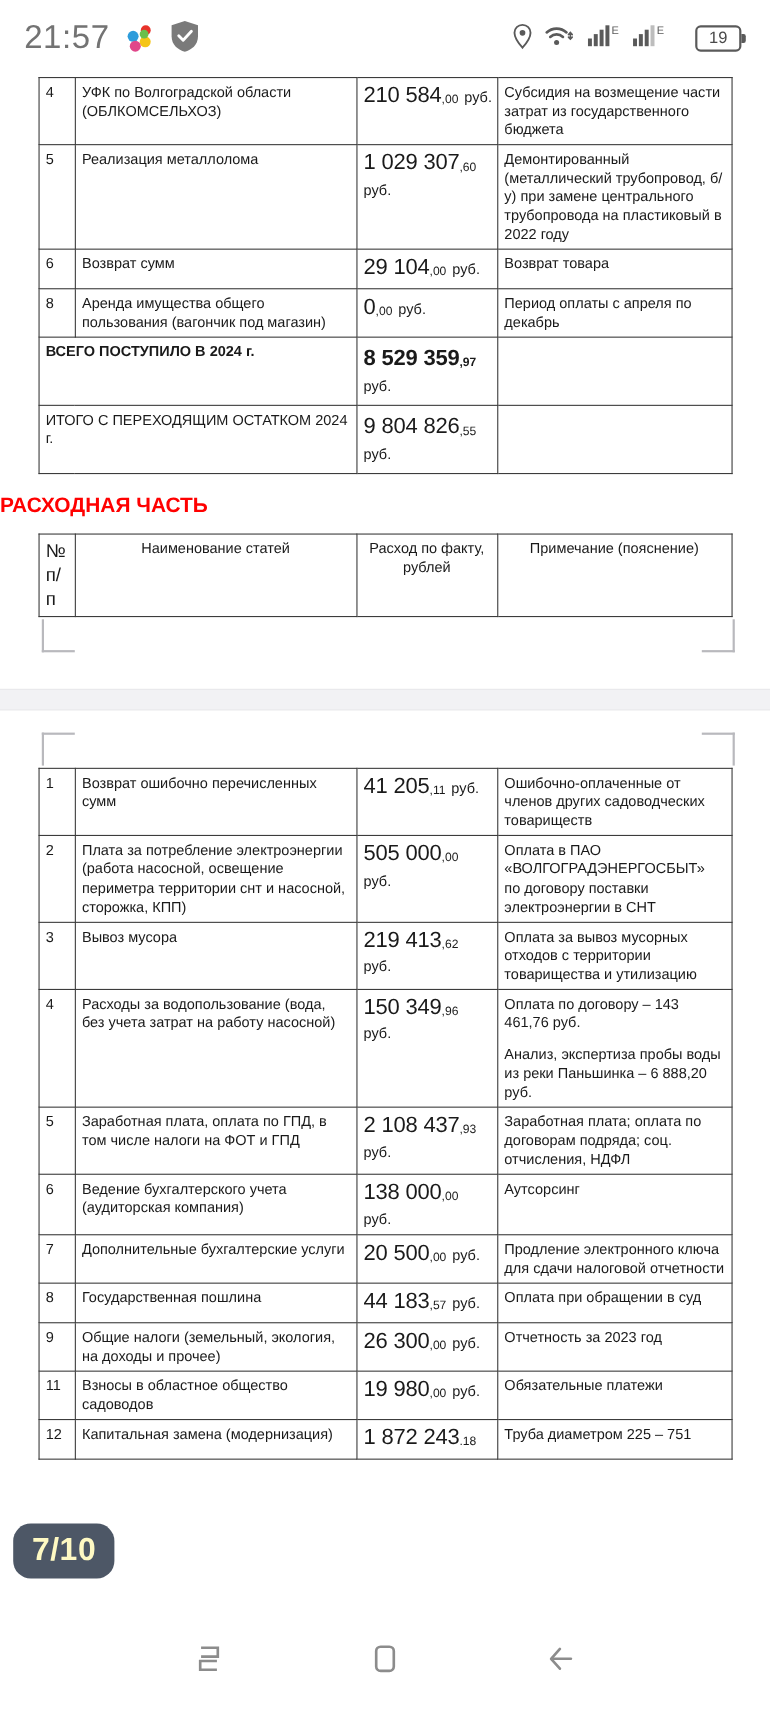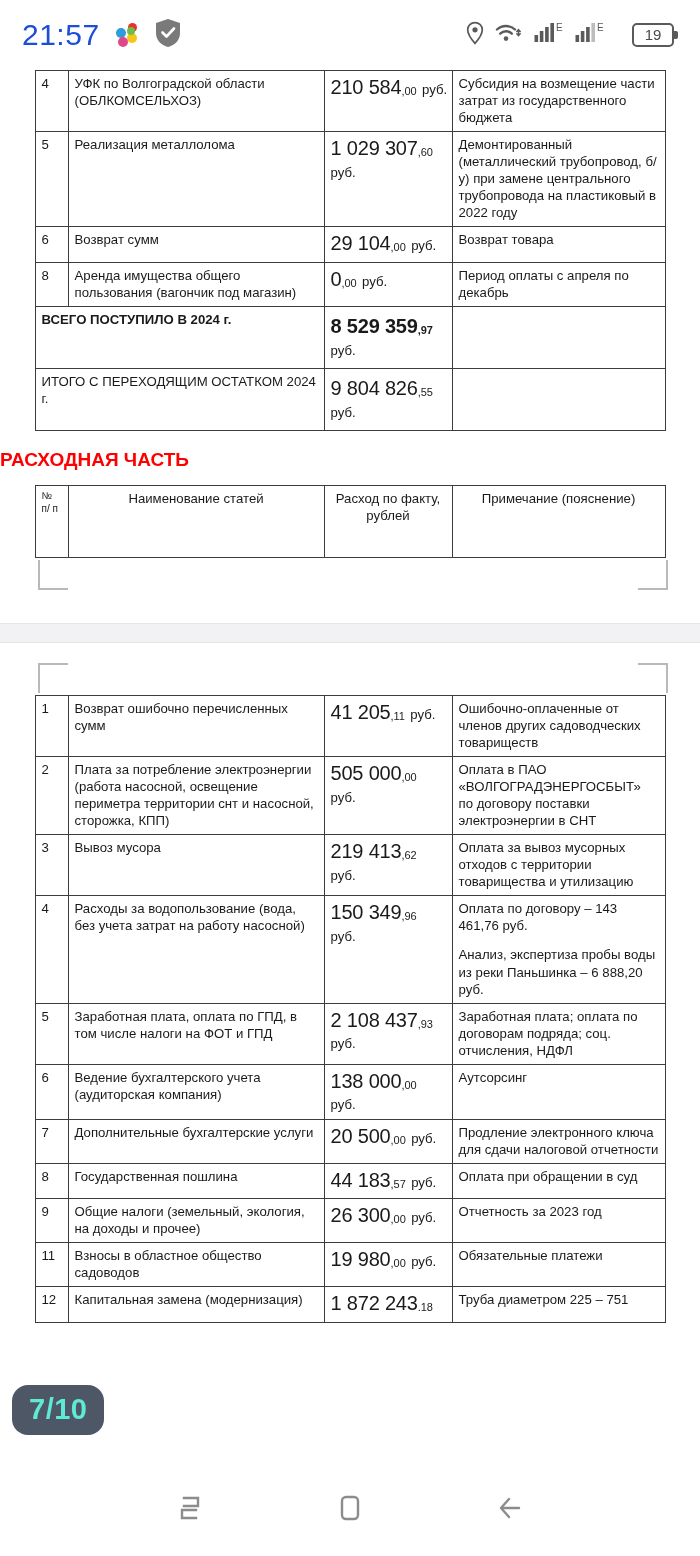--- a/index.html
+++ b/index.html
@@ -12,21 +12,21 @@
   body { position:relative; }
 
   
   #status-bar {
     height:70px; width:700px;
     display:flex; align-items:center;
     padding:0 22px;
     background:#ffffff;
   }
   #status-left { display:flex; align-items:center; gap:14px; }
-  #clock { font-size:30px; color:#1d4ed8; letter-spacing:.5px;text-align:right; }
+  #clock { font-size:30px; color:#737373; letter-spacing:.5px;text-align:right; }
   #status-right { margin-left:auto; display:flex; align-items:center; gap:11px; }
   .sicon { display:block; }
 
   
   .dots { position:relative; width:26px; height:26px; }
   .dots i { position:absolute; border-radius:50%; display:block; }
 
   
   #viewer {
     position:absolute; top:70px; left:0;
@@ -89,21 +89,21 @@
     font-size:19px;
     font-weight:bold;
     margin:18px 0 14px 0;
   }
 
   
   #page-badge {
     position:absolute;
     left:12px; top:1315px;
     background:#4d5766;
-    color:#5eead4;
+    color:#fef9c3;
     font-size:29px; font-weight:bold;
     padding:8px 17px 9px 17px;
     border-radius:16px;
     letter-spacing:.5px;
     z-index:20;
   }
 
   
   #nav-bar {
     position:absolute; bottom:0; left:0;
@@ -249,21 +249,21 @@
 
     <table class="doc">
       <colgroup>
           <col class="c-num">
           <col class="c-name">
           <col class="c-amt">
           <col class="c-note">
         </colgroup>
       <tbody>
         <tr style="height:72px;">
-          <td class="num" style="font-size:10px;line-height:1.28;">№ п/ п</td>
+          <td class="num" style="font-size:17px;line-height:1.28;">№ п/ п</td>
           <td style="text-align:center;">Наименование статей</td>
           <td style="text-align:center;">Расход по факту, рублей</td>
           <td style="text-align:center;">Примечание (пояснение)</td>
         </tr>
       </tbody>
     </table>
 
     <div style="position:relative;height:55px;">
       <span class="crop bl" style="left:38px;top:2px;"></span>
       <span class="crop br" style="right:32px;top:2px;"></span>

